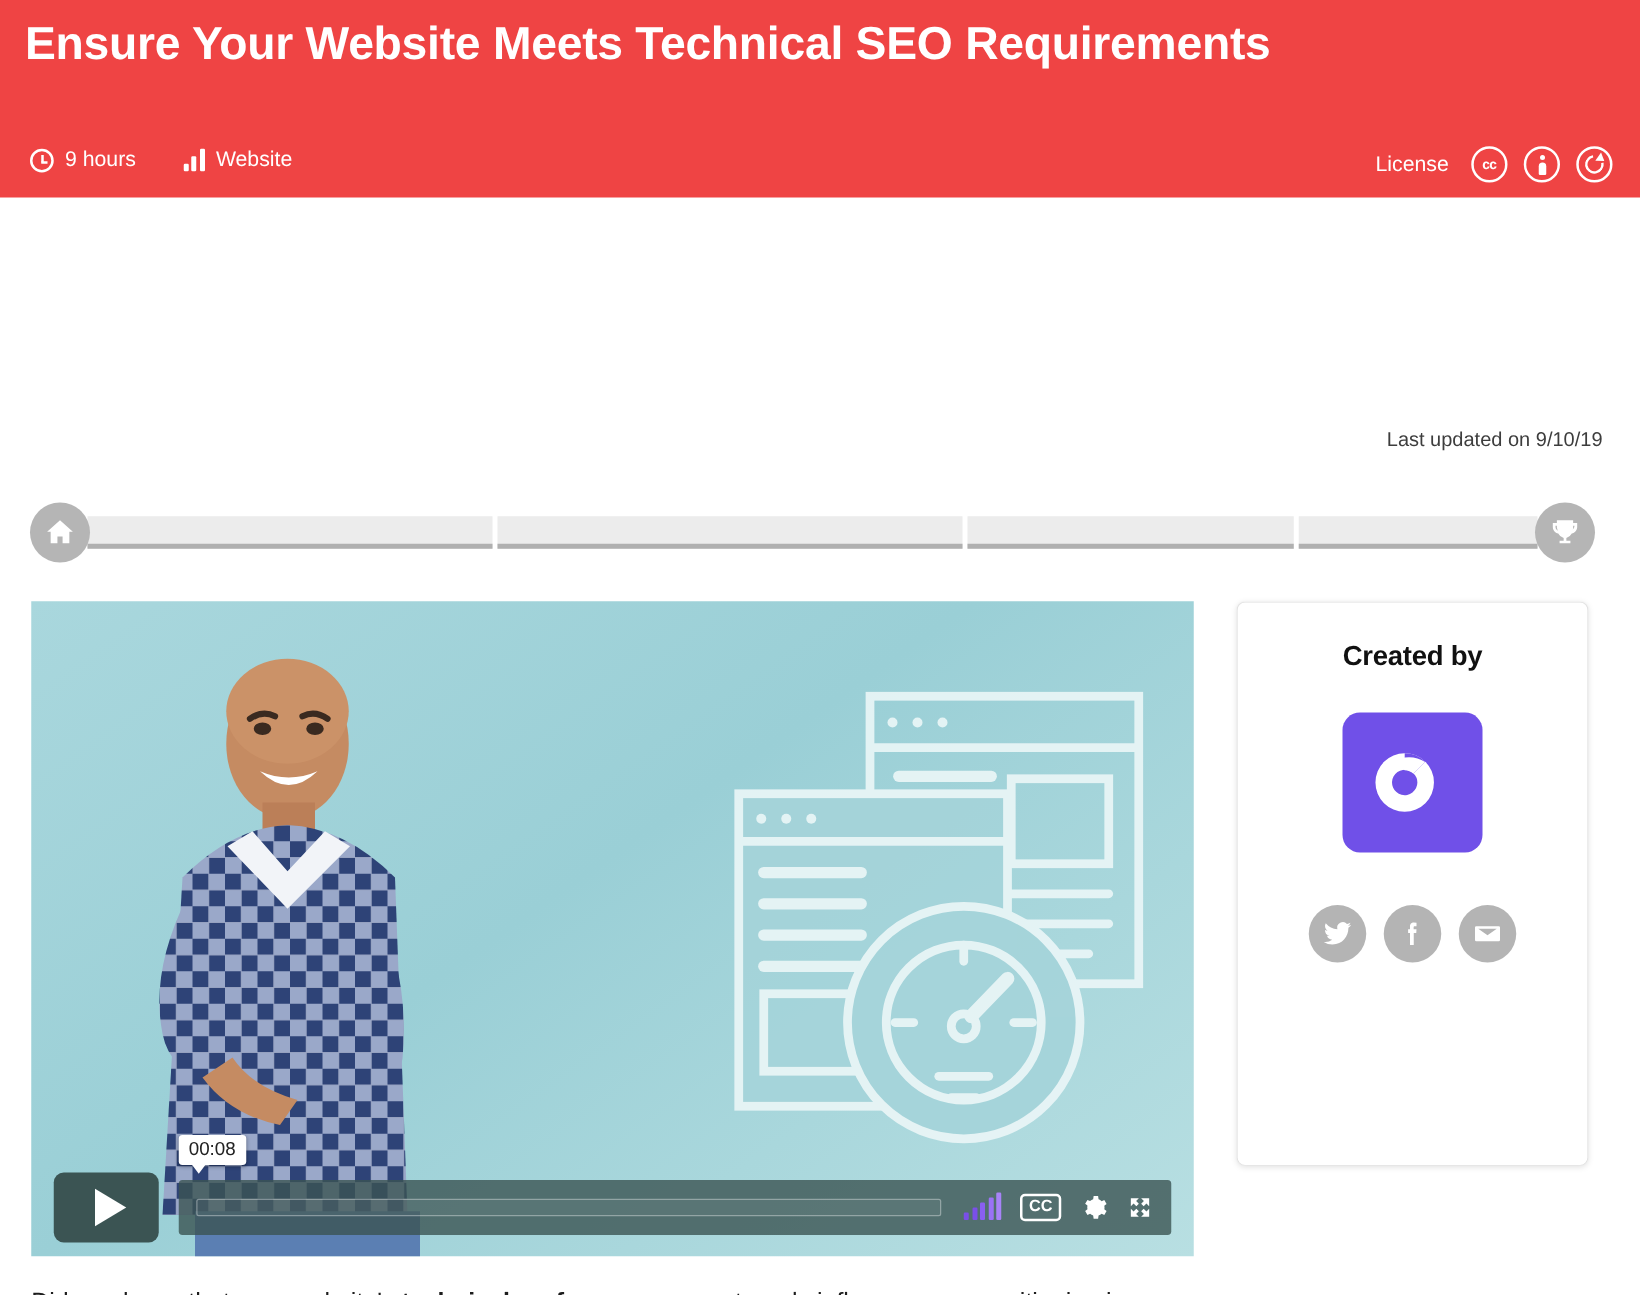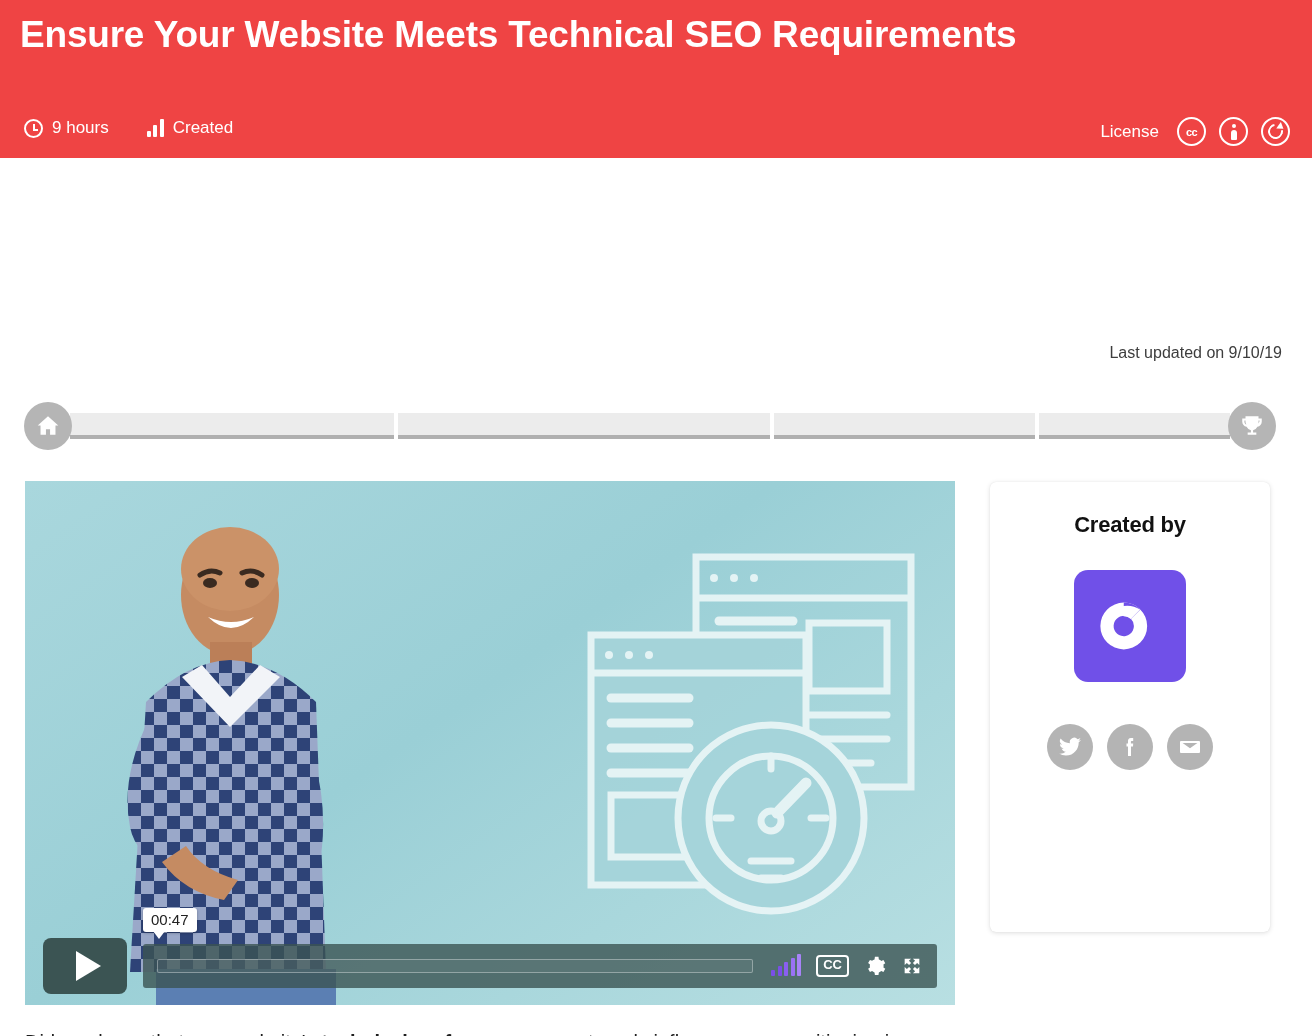--- a/index.html
+++ b/index.html
@@ -321,21 +321,21 @@
     <div class="meta-item">
       <span class="clock-icon"></span>
       <span>9 hours</span>
     </div>
     <div class="meta-item">
       <span class="level-icon">
           <i></i>
           <i></i>
           <i></i>
         </span>
-      <span>Created</span>
+      <span>Website</span>
     </div>
   </div>
 
   <div class="header-license">
     <span class="license-label">License</span>
     <span class="cc-badge">
         <span class="cc-txt">cc</span>
       </span>
     <span class="cc-badge">
       <span class="cc-by-dot"></span>
@@ -437,21 +437,21 @@
       <path d="M252 210 q26 58 20 120 q-6 34 -38 44 l-18 -24 q26 -14 30 -34 q6 -50 -12 -82 Z" fill="url(#gingham)"></path>
 
       <rect x="106" y="452" width="180" height="48" fill="#5b7fb3"></rect>
     </svg>
 
     <div class="video-controls">
       <div class="play-btn">
         <span class="play-tri"></span>
       </div>
       <div class="ctl-bar">
-        <div class="tooltip">00:47</div>
+        <div class="tooltip">00:08</div>
         <div class="seek"></div>
         <div class="ctl-right">
           <span class="bars-icon">
               <i></i>
               <i></i>
               <i></i>
               <i></i>
               <i></i>
             </span>
           <span class="cc-box">CC</span>

